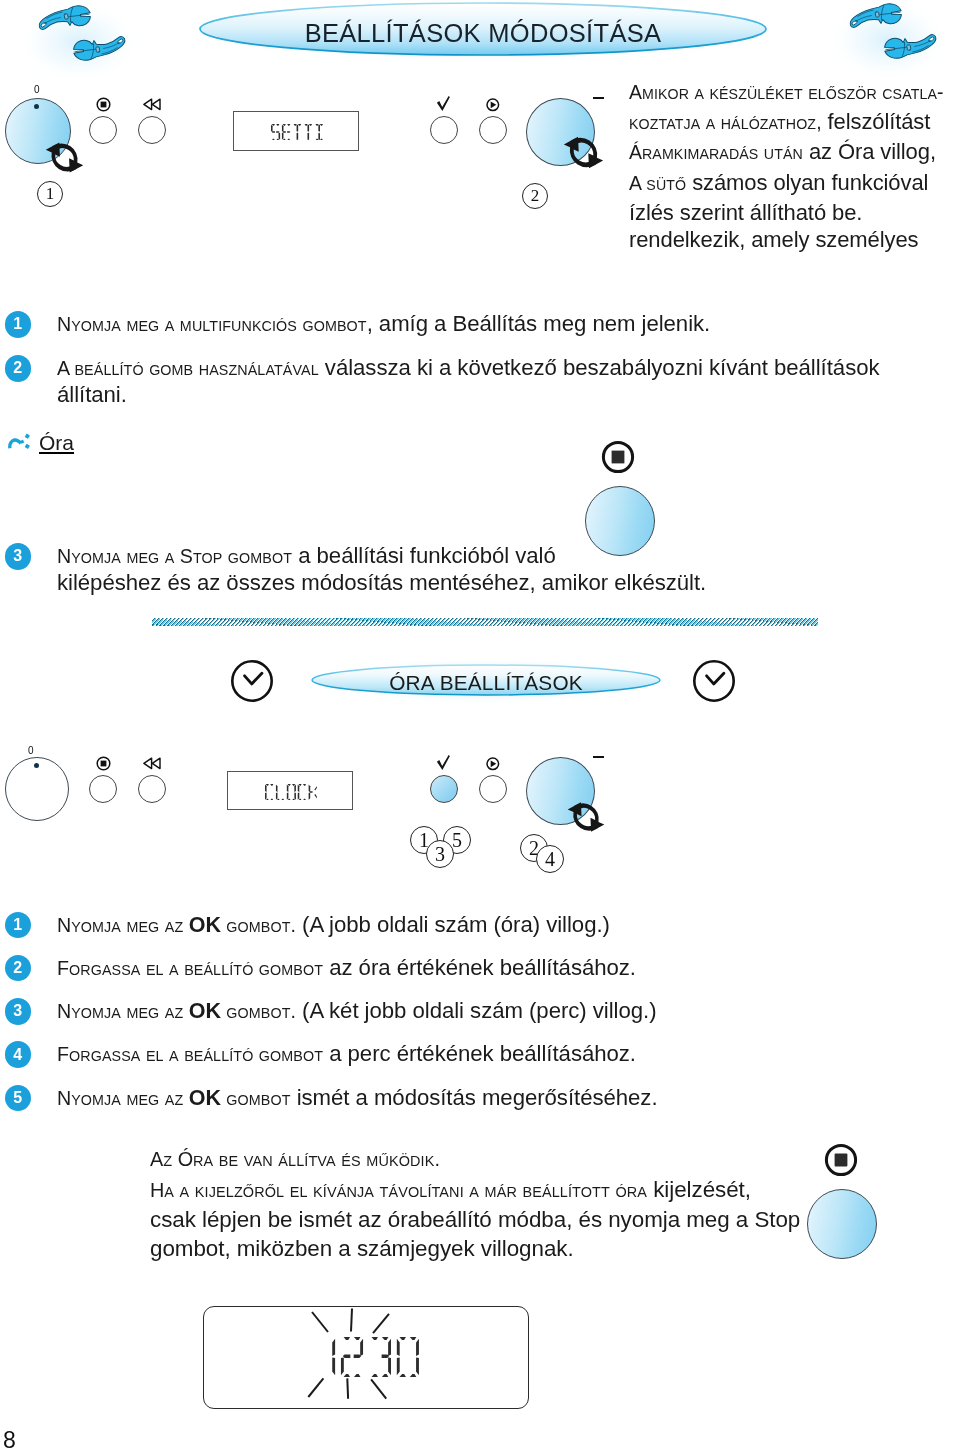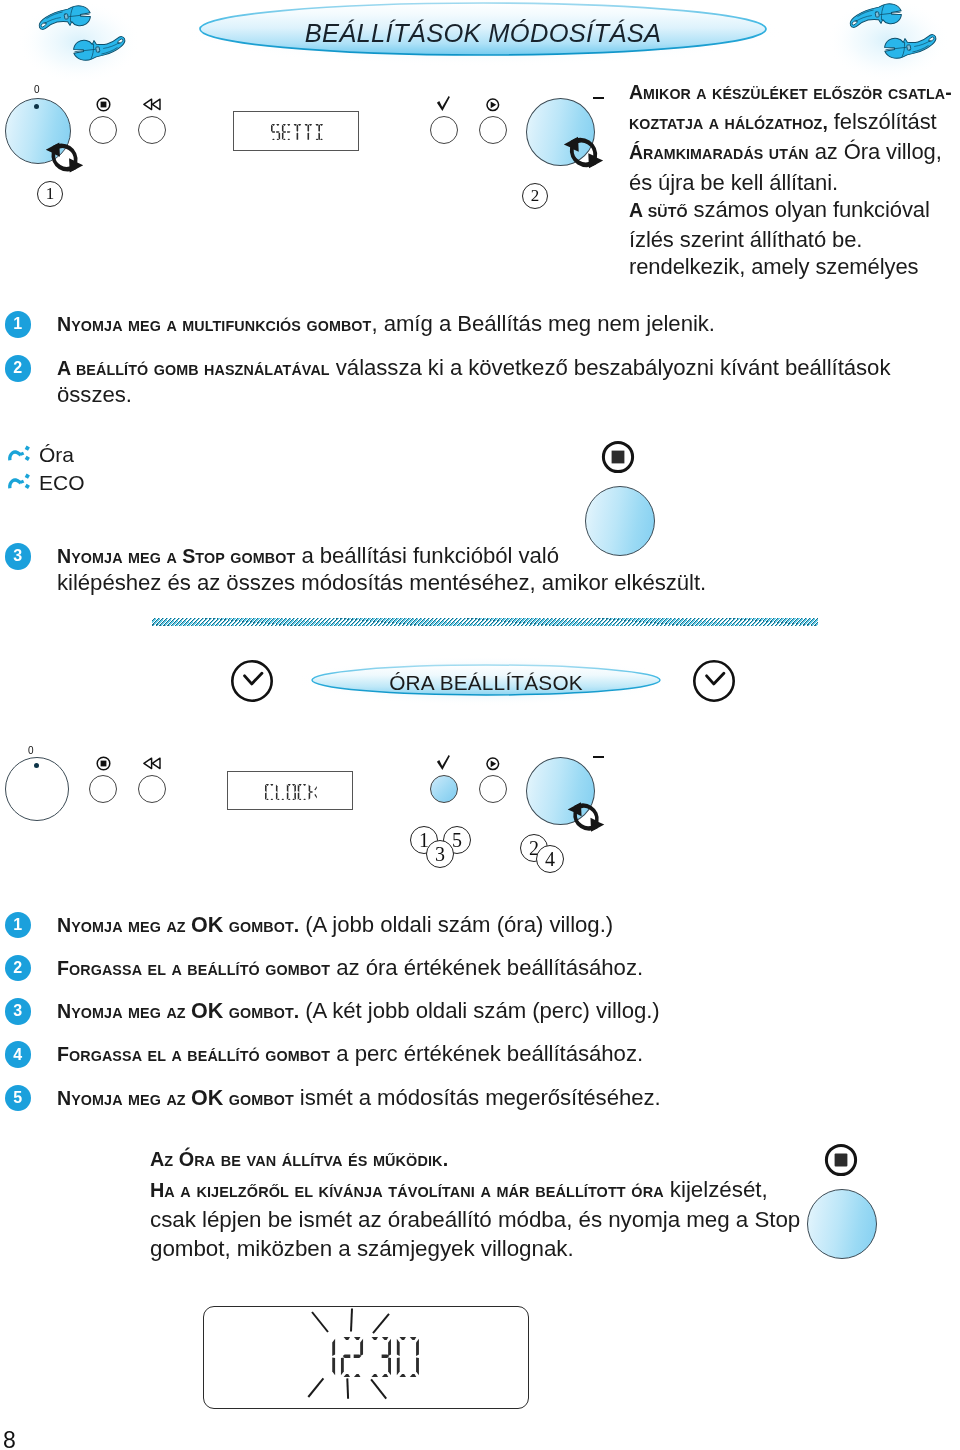--- a/index.html
+++ b/index.html
@@ -3,21 +3,21 @@
 <meta charset="utf-8">
 <title>Beállítások módosítása</title>
 <style>
 html,body{margin:0;padding:0;}
 body{width:960px;height:1450px;background:#ffffff;
   font-family:"Liberation Sans",sans-serif;overflow:hidden;position:relative;}
 .page{position:absolute;left:0;top:0;width:960px;height:1450px;}
 .abs{position:absolute;}
 
 
-#title-banner{left:200px;top:4px;width:566px;height:52px;font-style:italic;}
+#title-banner{left:200px;top:4px;width:566px;height:52px;}
 #title-banner .tb-text{position:absolute;left:0;top:0;width:566px;height:52px;
   display:flex;align-items:center;justify-content:center;
   font-size:25.5px;color:#18222b;letter-spacing:0.3px;
   font-family:"Liberation Sans",sans-serif;}
 
 
 .knob{border-radius:50%;border:1.2px solid #3b4a54;
   background:linear-gradient(100deg, #e8f7fd 0%, #d5effb 18%, #bbe6f8 45%, #9bdaf4 72%, #83cff1 100%);}
 .btn-circle{border-radius:50%;border:1.1px solid #444;background:#fff;box-sizing:border-box;}
 .btn-circle.filled{background:linear-gradient(135deg,#cdeafa 0%,#9ed9f4 55%,#7ecbef 100%);}
@@ -32,21 +32,21 @@
   background:repeating-linear-gradient(-48deg,
      rgba(255,255,255,0) 0px, rgba(255,255,255,0) 1.05px,
      #62cde9 1.05px, #62cde9 2.15px,
      #1d6e8a 2.15px, #1d6e8a 2.95px);}
 
 
 
 #intro-note{left:629px;top:78px;width:330px;}
 #intro-note .ln{font-size:22.0px;line-height:27.2px;color:#1b1b1b;white-space:nowrap;letter-spacing:-0.1px;}
 
-.sccaps{font-weight:bold;letter-spacing:0px;margin-top:24px;}
+.sccaps{font-weight:normal;letter-spacing:0px;margin-top:24px;}
 .sccaps .scu{font-size:0.885em;}
 .sccaps .scl{font-size:0.645em;letter-spacing:0.1px;}
 .sccaps .scp{font-size:0.885em;}
 
 .rest{font-weight:normal;}
 
 .steplist .row{position:absolute;}
 .stepnum{position:absolute;width:26.5px;height:26.5px;border-radius:50%;
   background:#1ba0dc;color:#fff;display:flex;align-items:center;justify-content:center;
   font-size:16px;font-weight:bold;line-height:1;}
@@ -239,64 +239,50 @@
     </svg>
 
     <div class="abs omark" style="left:37px;top:101px;width:26px;height:26px;font-size:17px;">1</div>
     <div class="abs omark" style="left:522px;top:103px;width:26px;height:26px;font-size:17px;">2</div>
   </div>
 
   <div class="abs" id="intro-note">
     <div class="ln"><span class="sccaps"><span class="scu">A</span><span class="scl">M</span><span class="scl">I</span><span class="scl">K</span><span class="scl">O</span><span class="scl">R</span><span class="scp"> </span><span class="scl">A</span><span class="scp"> </span><span class="scl">K</span><span class="scl">É</span><span class="scl">S</span><span class="scl">Z</span><span class="scl">Ü</span><span class="scl">L</span><span class="scl">É</span><span class="scl">K</span><span class="scl">E</span><span class="scl">T</span><span class="scp"> </span><span class="scl">E</span><span class="scl">L</span><span class="scl">Ő</span><span class="scl">S</span><span class="scl">Z</span><span class="scl">Ö</span><span class="scl">R</span><span class="scp"> </span><span class="scl">C</span><span class="scl">S</span><span class="scl">A</span><span class="scl">T</span><span class="scl">L</span><span class="scl">A</span><span class="scp">-</span></span><span class="rest"></span></div>
     <div class="ln"><span class="sccaps"><span class="scl">K</span><span class="scl">O</span><span class="scl">Z</span><span class="scl">T</span><span class="scl">A</span><span class="scl">T</span><span class="scl">J</span><span class="scl">A</span><span class="scp"> </span><span class="scl">A</span><span class="scp"> </span><span class="scl">H</span><span class="scl">Á</span><span class="scl">L</span><span class="scl">Ó</span><span class="scl">Z</span><span class="scl">A</span><span class="scl">T</span><span class="scl">H</span><span class="scl">O</span><span class="scl">Z</span><span class="scp">,</span></span><span class="rest"> felszólítást</span></div>
     <div class="ln"><span class="sccaps"><span class="scu">Á</span><span class="scl">R</span><span class="scl">A</span><span class="scl">M</span><span class="scl">K</span><span class="scl">I</span><span class="scl">M</span><span class="scl">A</span><span class="scl">R</span><span class="scl">A</span><span class="scl">D</span><span class="scl">Á</span><span class="scl">S</span><span class="scp"> </span><span class="scl">U</span><span class="scl">T</span><span class="scl">Á</span><span class="scl">N</span></span><span class="rest"> az Óra villog,</span></div>
-    <div class="ln"><span class="sccaps"></span><span class="rest">és újra be kell állítani.</span></div>
     <div class="ln"><span class="sccaps"><span class="scu">A</span><span class="scp"> </span><span class="scl">S</span><span class="scl">Ü</span><span class="scl">T</span><span class="scl">Ő</span></span><span class="rest"> számos olyan funkcióval</span></div>
     <div class="ln"><span class="sccaps"></span><span class="rest">ízlés szerint állítható be.</span></div>
     <div class="ln"><span class="sccaps"></span><span class="rest">rendelkezik, amely személyes</span></div>
   </div>
 
   <div class="abs steplist" style="left:0;top:310px;width:960px;height:100px;">
     <div class="row" style="left:0;top:0;">
       <div class="stepnum" style="left:4.5px;top:1px;">1</div>
       <div class="steptxt" style="left:57px;top:0;width:890px;"><span class="sccaps"><span class="scu">N</span><span class="scl">Y</span><span class="scl">O</span><span class="scl">M</span><span class="scl">J</span><span class="scl">A</span><span class="scp"> </span><span class="scl">M</span><span class="scl">E</span><span class="scl">G</span><span class="scp"> </span><span class="scl">A</span><span class="scp"> </span><span class="scl">M</span><span class="scl">U</span><span class="scl">L</span><span class="scl">T</span><span class="scl">I</span><span class="scl">F</span><span class="scl">U</span><span class="scl">N</span><span class="scl">K</span><span class="scl">C</span><span class="scl">I</span><span class="scl">Ó</span><span class="scl">S</span><span class="scp"> </span><span class="scl">G</span><span class="scl">O</span><span class="scl">M</span><span class="scl">B</span><span class="scl">O</span><span class="scl">T</span></span><span class="rest">, amíg a Beállítás meg nem jelenik.</span></div>
     </div>
     <div class="row" style="left:0;top:44px;">
       <div class="stepnum" style="left:4.5px;top:1px;">2</div>
       <div class="steptxt" style="left:57px;top:0;width:890px;"><span class="sccaps"><span class="scu">A</span><span class="scp"> </span><span class="scl">B</span><span class="scl">E</span><span class="scl">Á</span><span class="scl">L</span><span class="scl">L</span><span class="scl">Í</span><span class="scl">T</span><span class="scl">Ó</span><span class="scp"> </span><span class="scl">G</span><span class="scl">O</span><span class="scl">M</span><span class="scl">B</span><span class="scp"> </span><span class="scl">H</span><span class="scl">A</span><span class="scl">S</span><span class="scl">Z</span><span class="scl">N</span><span class="scl">Á</span><span class="scl">L</span><span class="scl">A</span><span class="scl">T</span><span class="scl">Á</span><span class="scl">V</span><span class="scl">A</span><span class="scl">L</span></span><span class="rest"> válassza ki a következő beszabályozni kívánt beállítások</span></div>
-      <div class="steptxt" style="left:57px;top:27px;width:890px;">összes.</div>
-    </div>
-  </div>
-
-  <div class="abs" id="option-list" style="left:0;top:441px;width:300px;">
+      <div class="steptxt" style="left:57px;top:27px;width:890px;">állítani.</div>
+    </div>
+  </div>
+
+  <div class="abs" id="option-list" style="left:0;top:429px;width:300px;text-decoration:underline;">
     <div class="optrow">
         <span class="bul">
           <svg viewBox="0 0 25 21" width="25" height="21" style="display:block">
             <g fill="#1aa4d8">
               <path d="M1.2 16.6 C0.6 12.6 2.0 9.2 4.6 7.4 C7.3 5.6 10.2 6.4 12.6 8.0 L14.8 9.6 L13.0 12.4 L10.6 10.7 C9.0 9.6 7.5 9.3 6.3 10.2 C5.0 11.2 4.2 13.2 4.5 16.0 Z"></path>
               <path d="M14.2 11.7 L13.0 9.0 L16.0 7.8 L17.3 10.6 Z"></path>
               <path d="M19.6 1.6 L22.9 3.5 L21.0 6.8 L17.7 4.9 Z"></path>
               <path d="M19.6 11.8 L22.9 13.7 L21.0 17.0 L17.7 15.1 Z"></path>
             </g>
           </svg>
         </span>
         <span class="olbl">Óra</span>
-      </div>
-    <div class="optrow">
-        <span class="bul">
-          <svg viewBox="0 0 25 21" width="25" height="21" style="display:block">
-            <g fill="#1aa4d8">
-              <path d="M1.2 16.6 C0.6 12.6 2.0 9.2 4.6 7.4 C7.3 5.6 10.2 6.4 12.6 8.0 L14.8 9.6 L13.0 12.4 L10.6 10.7 C9.0 9.6 7.5 9.3 6.3 10.2 C5.0 11.2 4.2 13.2 4.5 16.0 Z"></path>
-              <path d="M14.2 11.7 L13.0 9.0 L16.0 7.8 L17.3 10.6 Z"></path>
-              <path d="M19.6 1.6 L22.9 3.5 L21.0 6.8 L17.7 4.9 Z"></path>
-              <path d="M19.6 11.8 L22.9 13.7 L21.0 17.0 L17.7 15.1 Z"></path>
-            </g>
-          </svg>
-        </span>
-        <span class="olbl">ECO</span>
       </div>
   </div>
 
   <div class="abs steplist" style="left:0;top:542px;width:960px;height:60px;">
     <div class="row" style="left:0;top:0;">
       <div class="stepnum" style="left:4.5px;top:1px;">3</div>
       <div class="steptxt" style="left:57px;top:0;width:890px;"><span class="sccaps"><span class="scu">N</span><span class="scl">Y</span><span class="scl">O</span><span class="scl">M</span><span class="scl">J</span><span class="scl">A</span><span class="scp"> </span><span class="scl">M</span><span class="scl">E</span><span class="scl">G</span><span class="scp"> </span><span class="scl">A</span><span class="scp"> </span><span class="scu">S</span><span class="scl">T</span><span class="scl">O</span><span class="scl">P</span><span class="scp"> </span><span class="scl">G</span><span class="scl">O</span><span class="scl">M</span><span class="scl">B</span><span class="scl">O</span><span class="scl">T</span></span><span class="rest"> a beállítási funkcióból való</span></div>
       <div class="steptxt" style="left:57px;top:27px;width:890px;">kilépéshez és az összes módosítás mentéséhez, amikor elkészült.</div>
     </div>
   </div>

